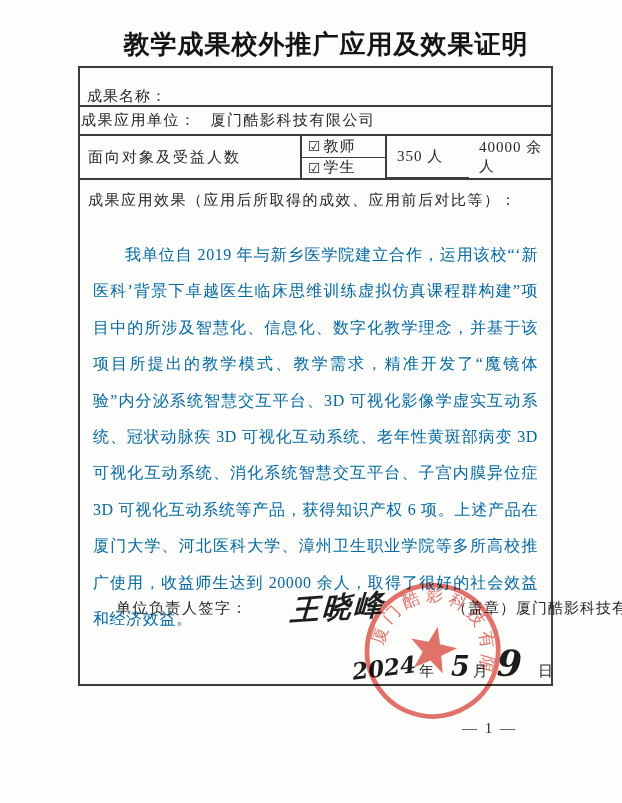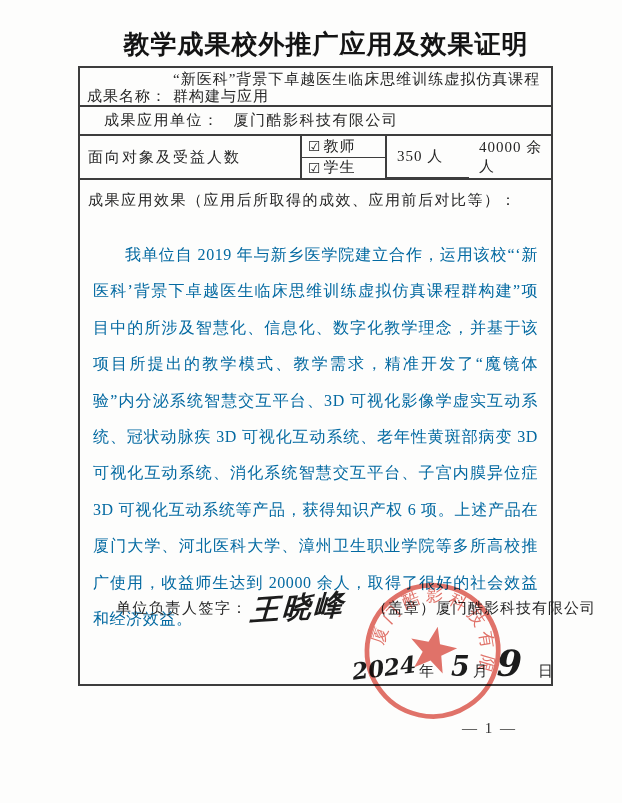--- a/index.html
+++ b/index.html
@@ -16,39 +16,39 @@
     font-family:"Liberation Sans","DejaVu Sans",sans-serif; letter-spacing:1px;margin-left:15px;
   }
   .cert-table {
     position:absolute; left:78px; top:66px; width:475px; height:620px;
     border:2px solid #3d3d3d; font-size:15px; color:#262626;
   }
   .trow { border-bottom:2px solid #3d3d3d; }
   .row-name { height:39px; display:flex; padding:4px 6px 0 7px; line-height:17px; letter-spacing:1px;align-items:flex-end; }
   .row-name .lab { white-space:nowrap; margin-right:6px; }
   .row-name .val { flex:1; }
-  .row-unit { height:29px; display:flex; align-items:center; padding-left:24px; letter-spacing:1.5px; }
+  .row-unit { height:29px; display:flex; align-items:center; padding-left:1px; letter-spacing:1.5px; }
   .row-unit .lab { margin-right:14px; }
   .row-aud { height:44px; display:flex; }
   .aud-left { width:220px; display:flex; align-items:center; padding-left:8px; letter-spacing:2px; }
   .aud-mid { width:85px; border-left:2px solid #3d3d3d; display:flex; flex-direction:column; }
   .aud-right { flex:1; border-left:2px solid #3d3d3d; display:flex; }
   .aud-cell { flex:1; display:flex; align-items:center; padding-left:6px; letter-spacing:1px; }
   .aud-mid .aud-cell:first-child, .aud-right .aud-cell:first-child { border-bottom:1.5px solid #3d3d3d; }
   .aud-right .aud-cell { padding-left:10px; }
   .chk { font-family:"DejaVu Sans",sans-serif; font-size:14px; margin-right:2px; }
   .row-effect { position:relative; height:501px; border-bottom:none; }
   .effect-heading { padding:11px 18px 0 8px; letter-spacing:1.5px; }
   .effect-paragraph {
     margin:27px 13px 0 13px; font-size:16px; line-height:36.4px;
     text-align:justify; text-indent:2em; letter-spacing:0.6px; color:#0369a1;
   }
   .signature-line {
     position:absolute; left:36px; top:408px; width:430px;
-    display:flex; align-items:center; letter-spacing:1.5px; white-space:nowrap;
+    display:flex; align-items:center; letter-spacing:1.5px; white-space:nowrap;gap:40px;
   }
   .handwritten {
     font-style:italic; font-weight:600; color:#1c1c1c;
     font-family:"DejaVu Serif",serif;
   }
   .sig-name {
     font-size:29px; letter-spacing:3px; margin-left:2px;
     transform:rotate(-4deg) skewX(-7deg); display:inline-block;
   }
   .seal-note { margin-left:26px; letter-spacing:1px;font-family:Liberation Mono, monospace; }
@@ -73,21 +73,20 @@
 <body>
 
 <div class="page">
 
   <div class="doc-title">教学成果校外推广应用及效果证明</div>
 
   <div class="cert-table">
 
     <div class="trow row-name">
       <span class="lab">成果名称：</span>
-      <span class="val">“新医科”背景下卓越医生临床思维训练虚拟仿真课程群构建与应用</span>
     </div>
 
     <div class="trow row-unit">
       <span class="lab">成果应用单位：</span>
       <span>厦门酷影科技有限公司</span>
     </div>
 
     <div class="trow row-aud">
       <div class="aud-left">面向对象及受益人数</div>
       <div class="aud-mid">

